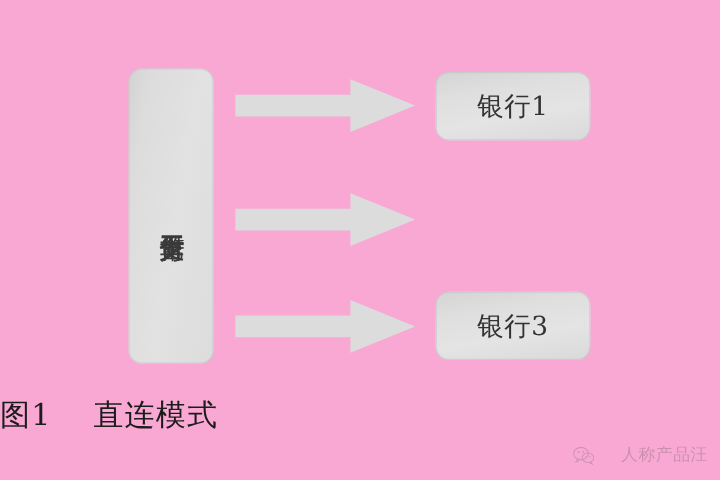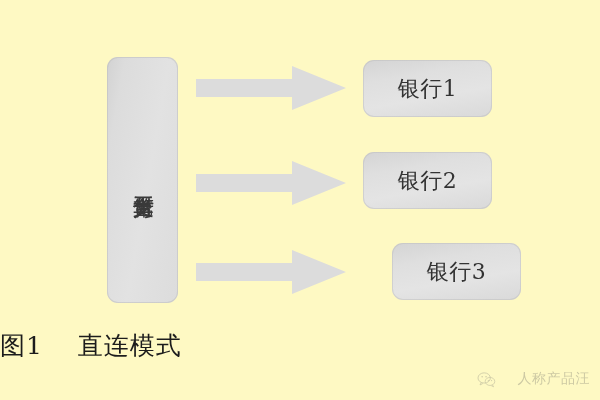--- a/index.html
+++ b/index.html
@@ -13,21 +13,21 @@
     height: 400px;
     position: relative;
     overflow: hidden;
     font-family: "DejaVu Sans", "Liberation Sans", sans-serif;
     color: #2b2b2b;
   }
 
   .canvas {
     position: absolute;
     inset: 0;
-    background: #fef9c3;
+    background: #f9a8d4;
   }
 
   
   .platform-box {
     position: absolute;
     left: 107px;
     top: 57px;
     width: 71px;
     height: 246px;
     border-radius: 11px;
@@ -71,21 +71,21 @@
     border-radius: 11px;
     background: linear-gradient(170deg, #d4d4d4 0%, #dfdfdf 30%, #e4e4e4 62%, #d9d9d9 100%);
     box-shadow: inset 0 0 0 1px rgba(190,190,190,0.5);
     display: flex;
     align-items: center;
     justify-content: center;
     box-sizing: border-box;
   }
   .bank-box-1 { top: 60px; }
   .bank-box-2 { top: 152px; }
-  .bank-box-3 { top: 243px; margin-left: 29px; }
+  .bank-box-3 { top: 243px; }
   .bank-label {
     font-family: "DejaVu Serif", "Liberation Serif", serif;
     font-size: 22px;
     color: #333333;
     white-space: nowrap;
     letter-spacing: 0.5px;
   }
 
   
   .caption {
@@ -142,23 +142,20 @@
   </div>
   <div class="arrow arrow-3">
     <svg viewBox="0 0 150 50" preserveAspectRatio="none" aria-hidden="true">
       <polygon points="0,16 96,16 96,3 150,25 96,47 96,34 0,34" fill="#dcdcdc"></polygon>
     </svg>
   </div>
 
   <div class="bank-box bank-box-1">
     <span class="bank-label">银行1</span>
   </div>
-  <div class="bank-box bank-box-2">
-    <span class="bank-label">银行2</span>
-  </div>
   <div class="bank-box bank-box-3">
     <span class="bank-label">银行3</span>
   </div>
 
   <div class="caption">
     <span>图1</span>
     <span class="cap-gap"></span>
     <span>直连模式</span>
   </div>
 

